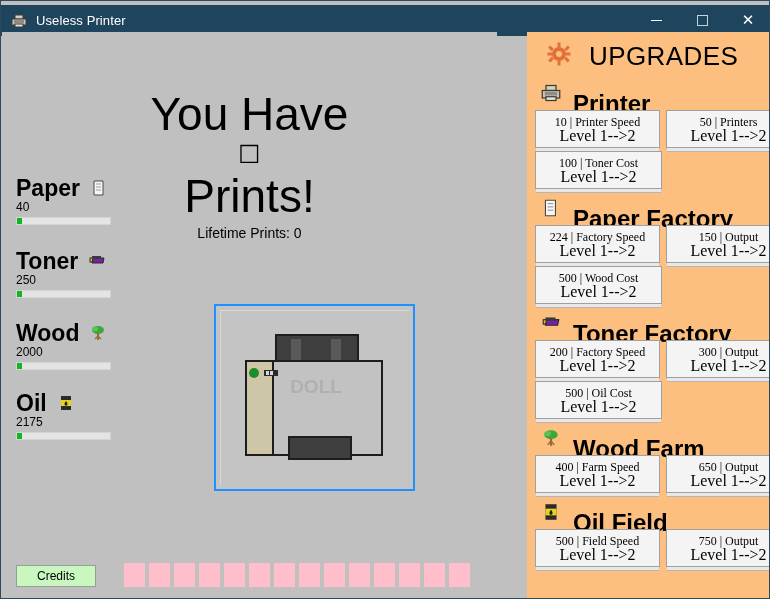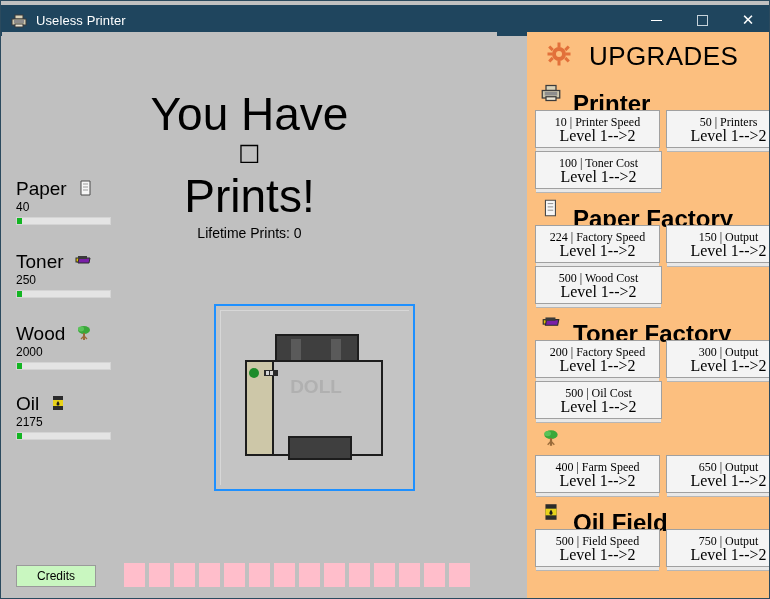--- a/index.html
+++ b/index.html
@@ -77,22 +77,22 @@
     position: absolute;
     left: 14px;
     width: 150px;
   }
   .res-head {
     display: flex;
     align-items: center;
     height: 22px;
   }
   .res-name {
-    font-size: 19px;
-    font-weight: normal;
+    font-size: 23px;
+    font-weight: bold;
     color: #000000;
     line-height: 19px;
   }
   .res-icon {
     margin-left: 10px;
     width: 18px;
     height: 18px;
     display: block;
   }
   .res-val {
@@ -522,20 +522,21 @@
     <div class="sect-head">
       <span class="sect-icon">
         <svg width="20" height="20" viewBox="0 0 18 18">
           <ellipse cx="9" cy="6" rx="6" ry="4" fill="#3aa83a"></ellipse>
           <ellipse cx="6" cy="5" rx="3" ry="2.4" fill="#59c359"></ellipse>
           <rect x="8" y="9" width="2" height="7" fill="#9a6b3a"></rect>
           <path d="M9 12 L6 15" stroke="#9a6b3a" stroke-width="1.2"></path>
           <path d="M9 12 L12 15" stroke="#9a6b3a" stroke-width="1.2"></path>
         </svg>
       </span>
+      <span class="sect-title">Wood Farm</span>
     </div>
     <div class="btn-row">
       <div class="up-btn">
         <span class="l1">400 | Farm Speed</span>
         <span class="l2">Level 1--&gt;2</span>
       </div>
       <div class="up-btn">
         <span class="l1">650 | Output</span>
         <span class="l2">Level 1--&gt;2</span>
       </div>

